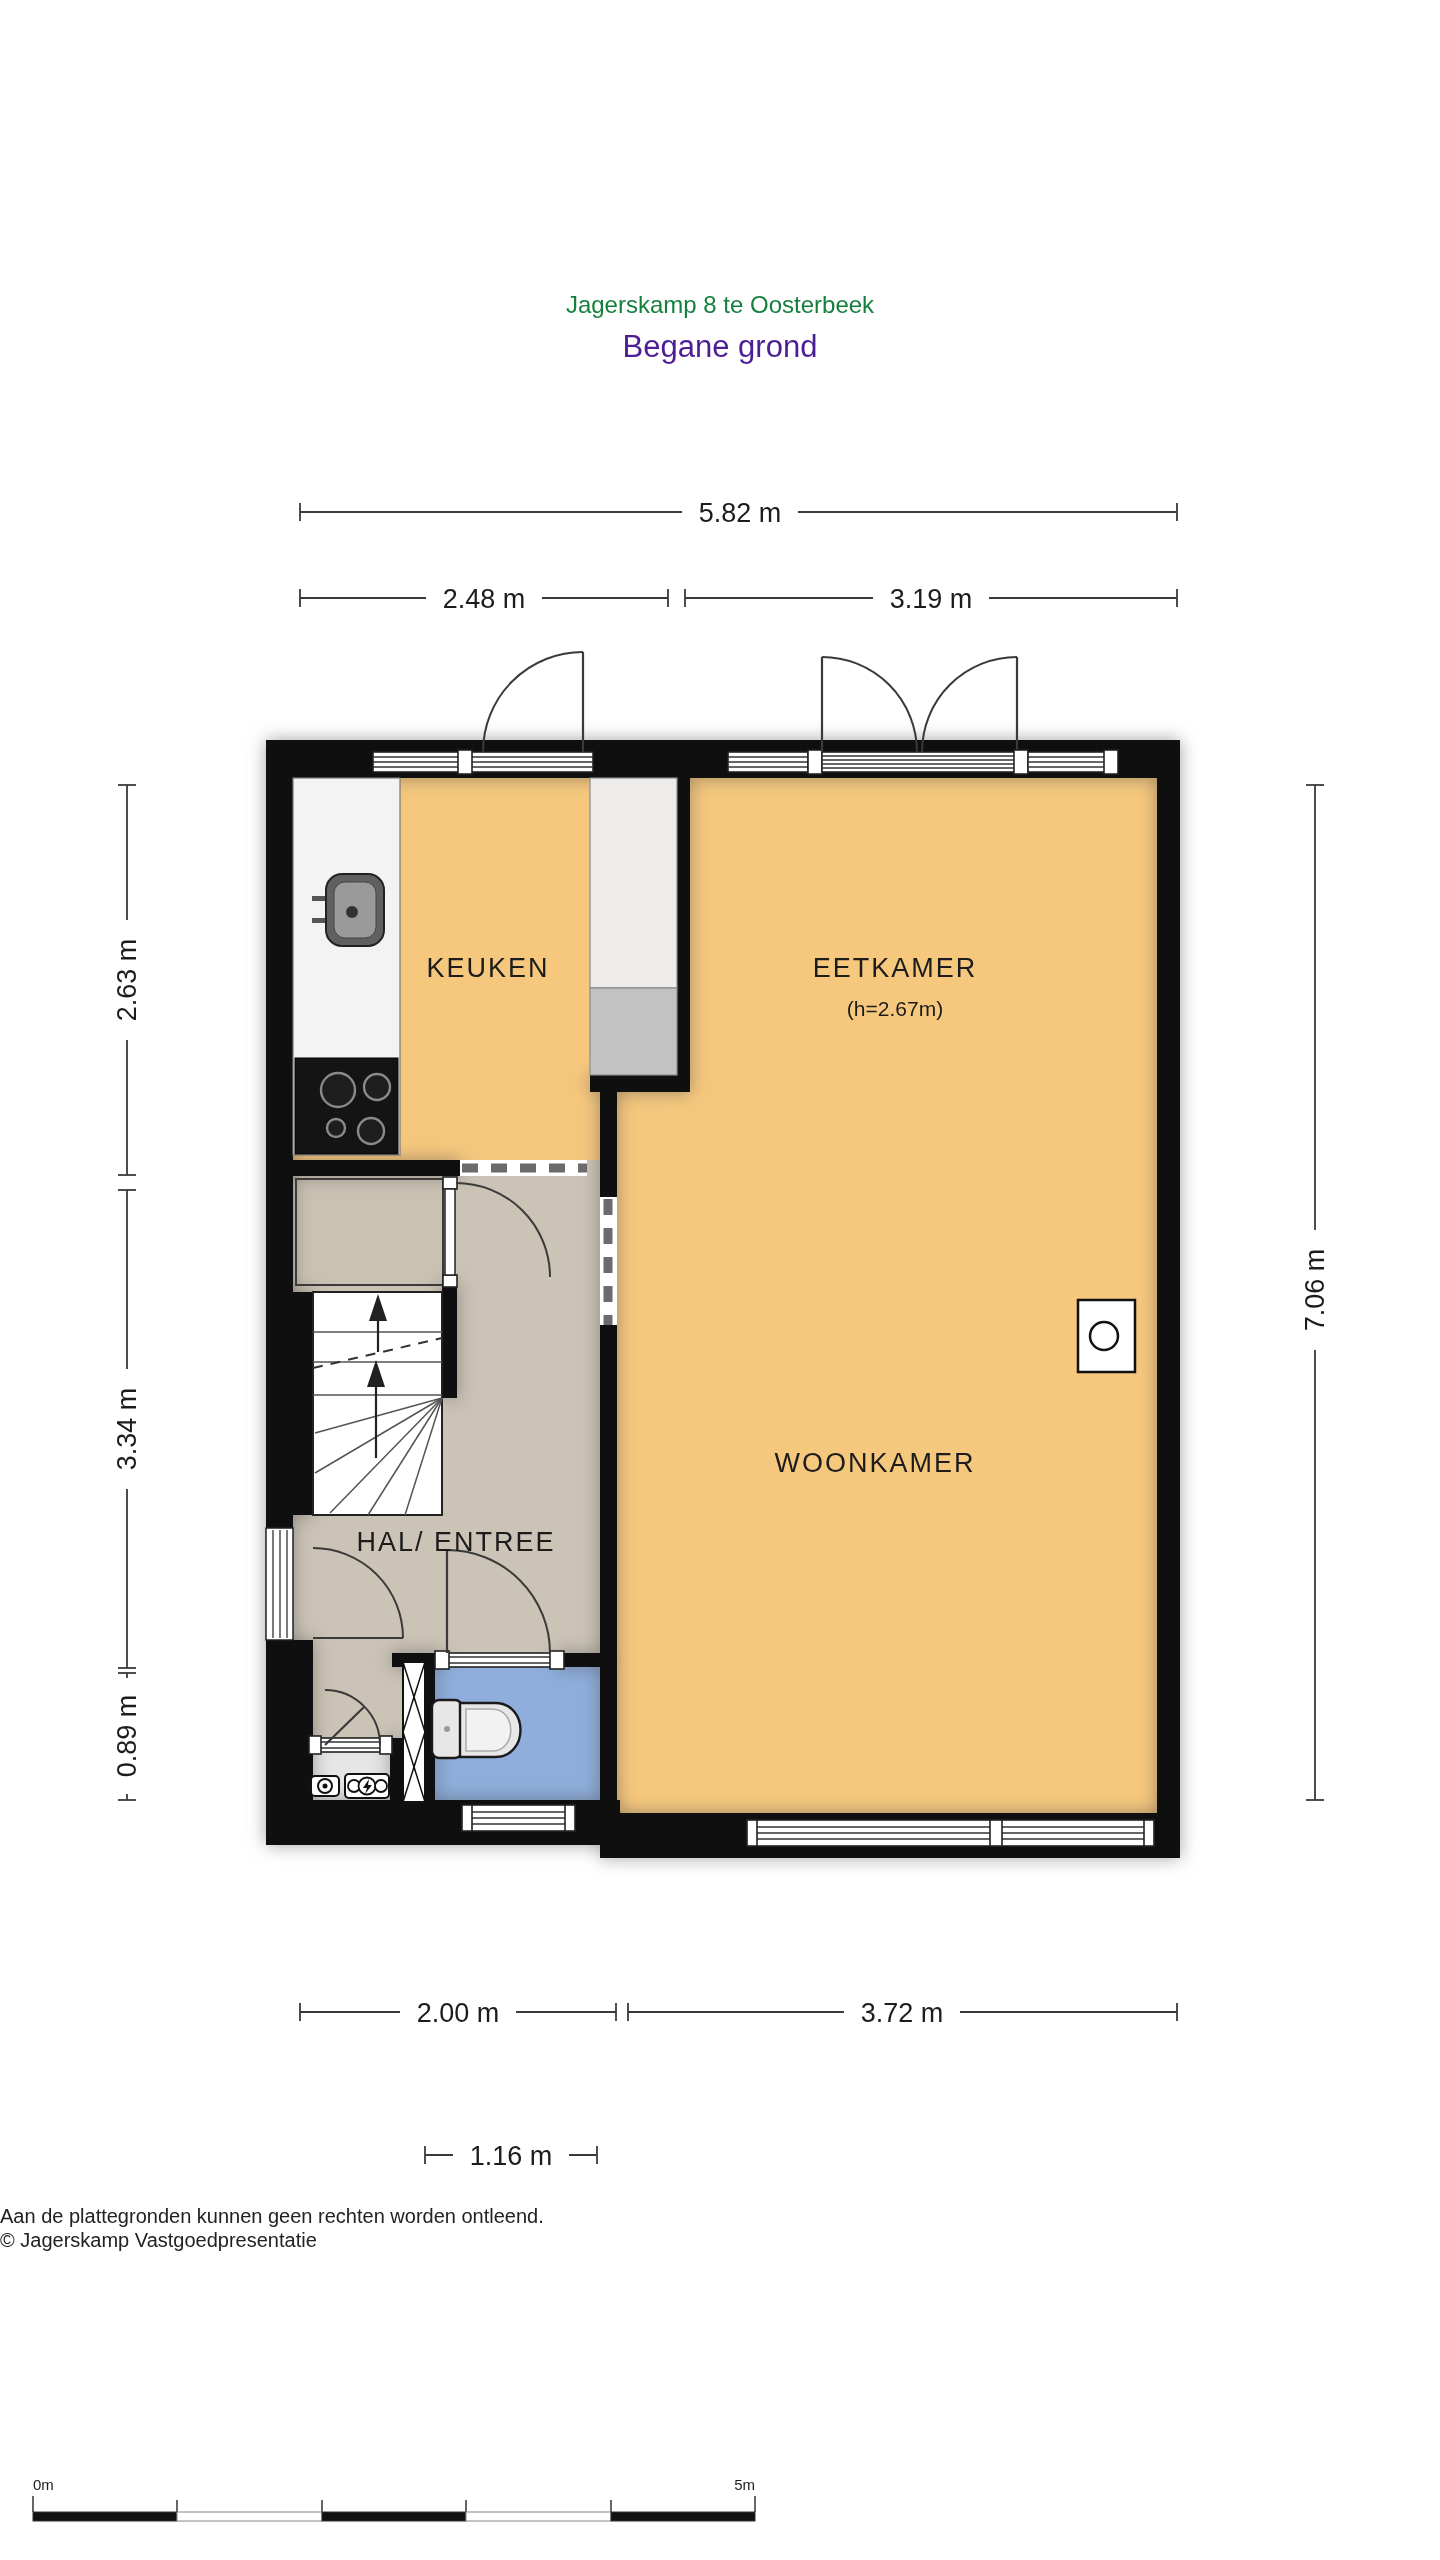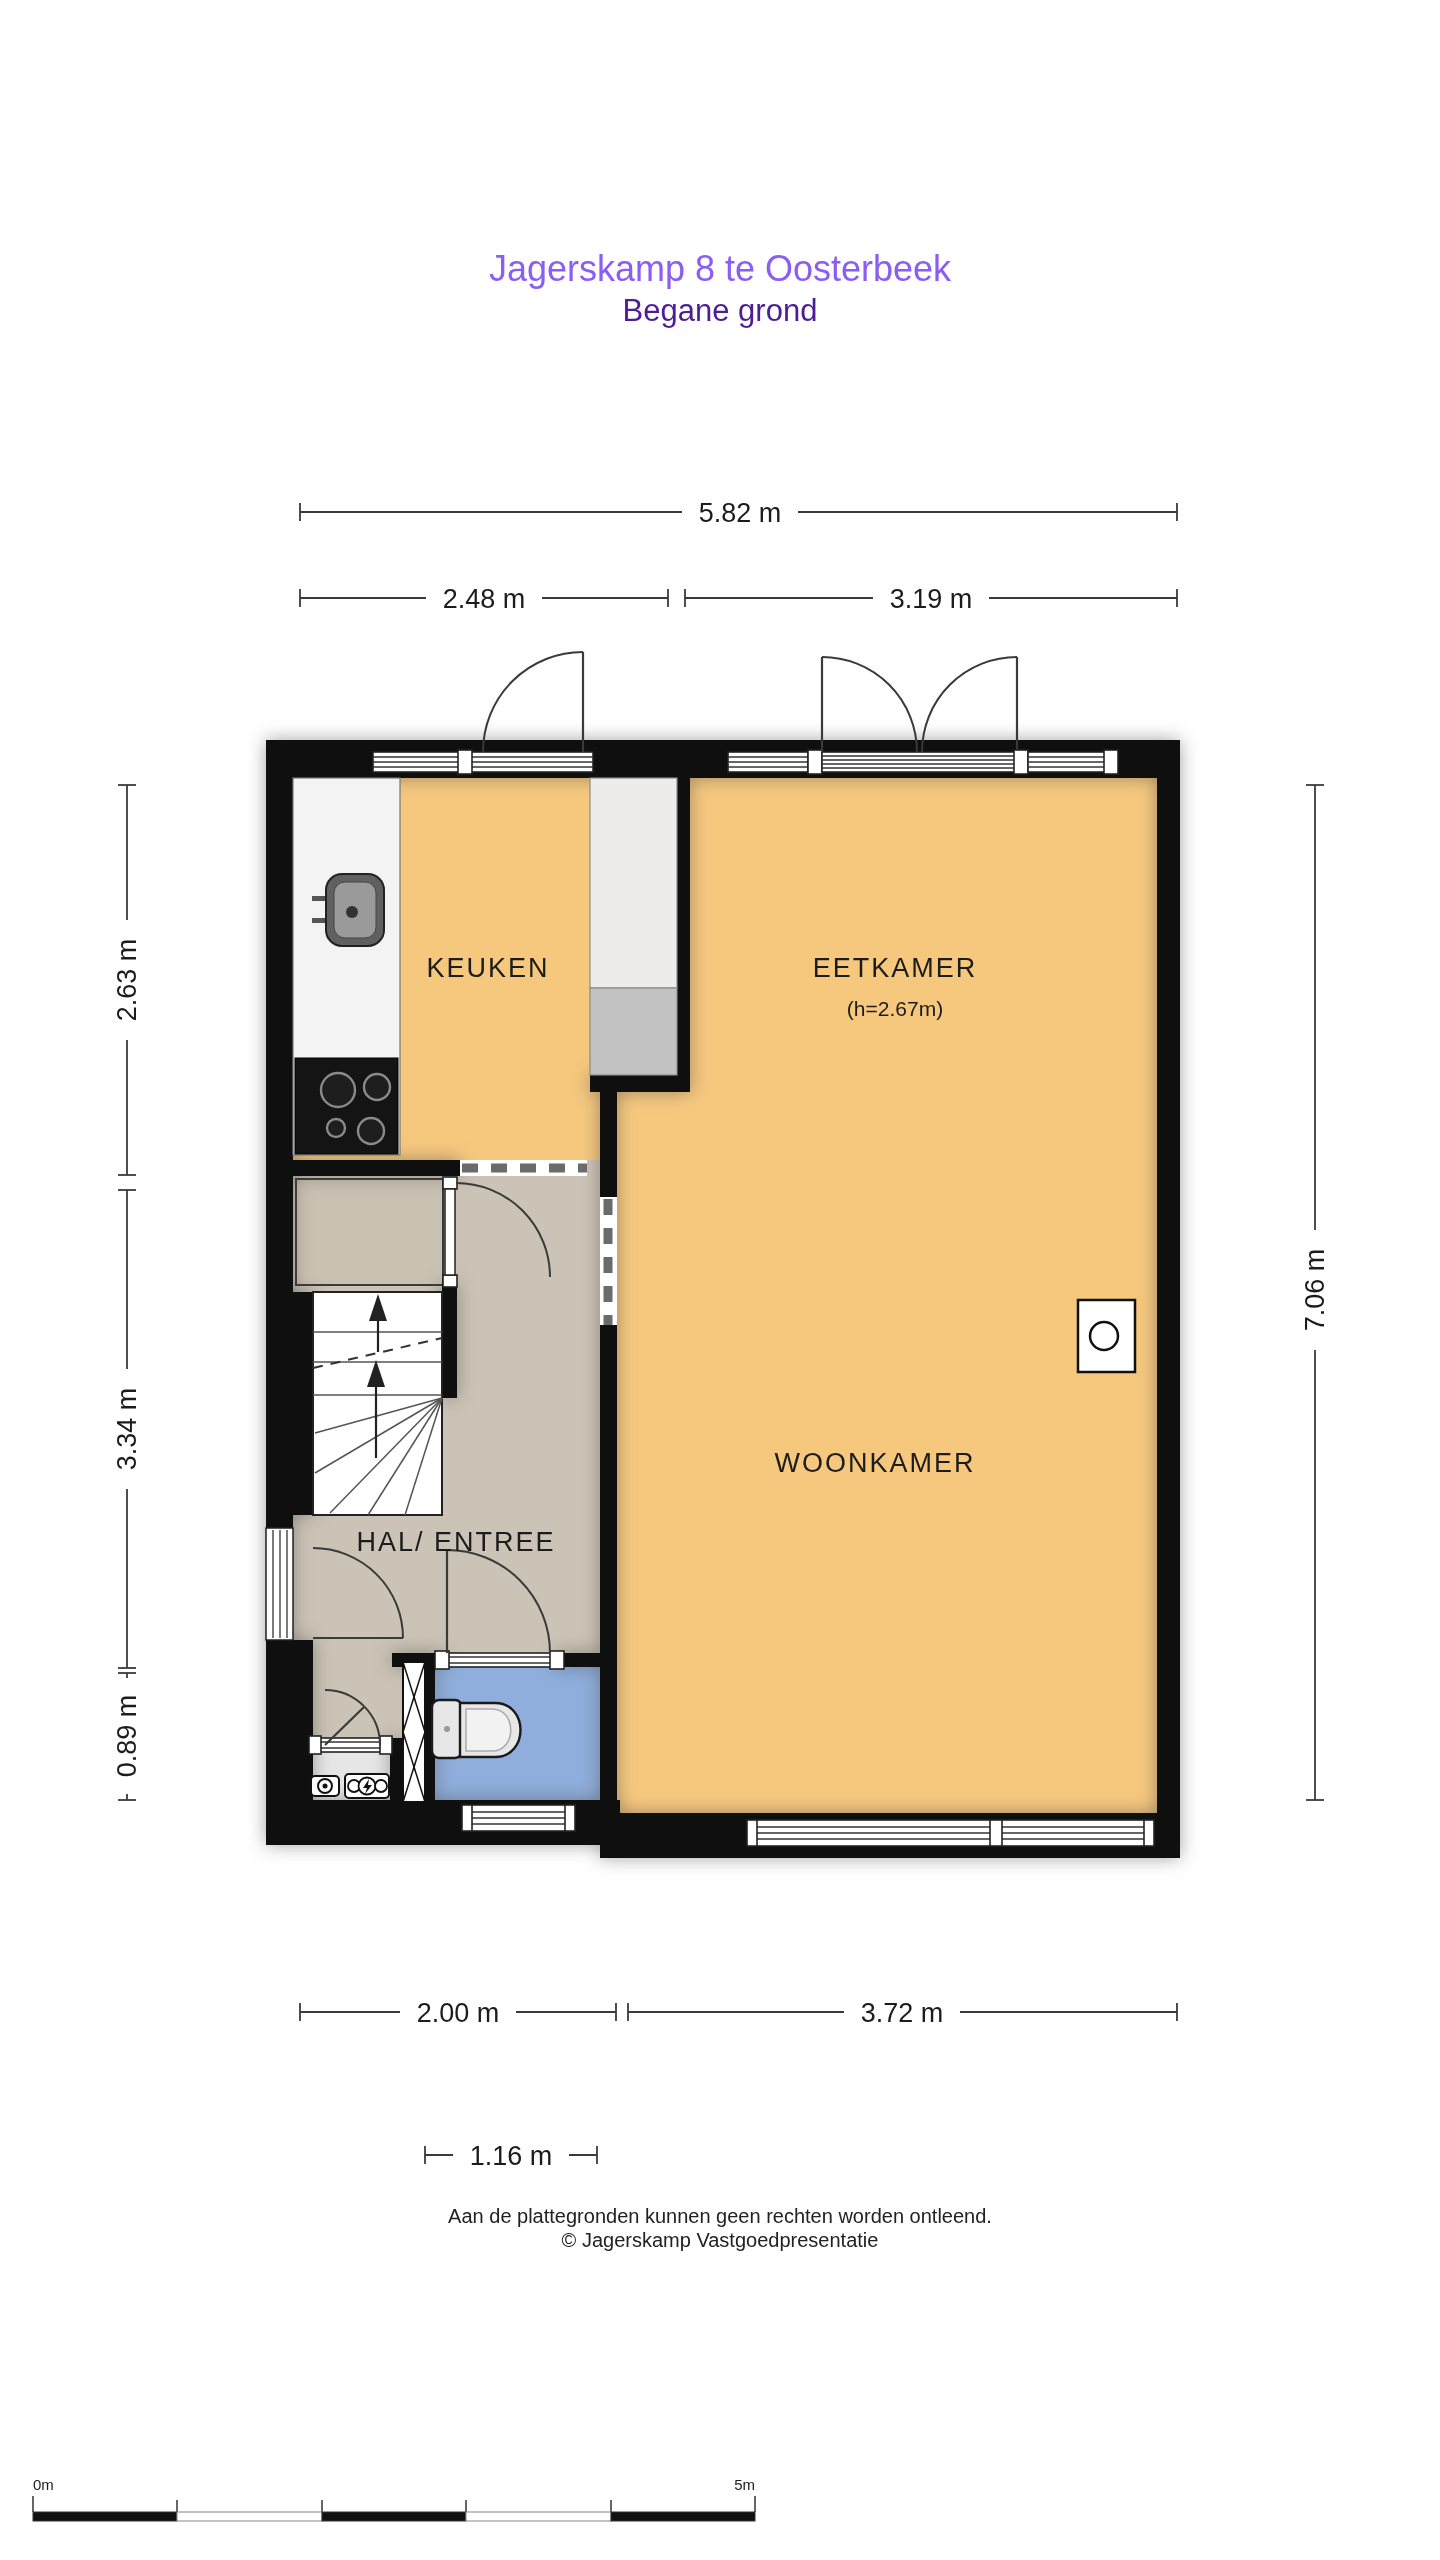--- a/index.html
+++ b/index.html
@@ -1,21 +1,21 @@
 <!DOCTYPE html>
 <html style="--c-wall: #0f0f0f; --c-floor_main: #F6C87E; --c-floor_hall: #CBC3B5; --c-floor_closet: #C9C1B2; --c-floor_toilet: #8FAEDC; --c-cabinet: #C2C2C2; --c-counter: #F3F3F3;"><head>
 <meta charset="utf-8">
 <style>
   html,body{margin:0;padding:0;background:#fff;}
   .page{position:relative;width:1440px;height:2560px;background:#fff;overflow:hidden;
         font-family:"Liberation Sans",sans-serif;color:#1a1a1a;}
   .title-block{position:absolute;top:248px;left:0;width:1440px;text-align:center;}
-  .title-block .l1{font-size:36px;line-height:42px;color:#8b5cf6;}
+  .title-block .l1{font-size:24px;line-height:42px;color:#15803d;margin-top:36px;}
   .title-block .l2{font-size:31px;line-height:42px;color:#4c1d95;}
-  .footer-block{position:absolute;top:2204px;left:0;width:1440px;text-align:center;}
+  .footer-block{position:absolute;top:2204px;left:0;width:1440px;text-align:left;}
   .footer-block div{font-size:20px;line-height:24px;color:#222;}
   svg.plan{position:absolute;left:0;top:0;}
   svg.plan text{font-family:"Liberation Sans",sans-serif;fill:#1c1c1c;}
   .w{fill:var(--c-wall,#0f0f0f);}
   .walls{filter:drop-shadow(0 0 9px rgba(70,70,70,.5));}
   .floor-main{fill:var(--c-floor_main,#F6C87E);}
   .floor-hall{fill:var(--c-floor_hall,#CBC3B5);}
   .floor-closet{fill:var(--c-floor_closet,#C9C1B2);stroke:#3a3a3a;stroke-width:2;}
   .floor-toilet{fill:var(--c-floor_toilet,#8FAEDC);}
   .floor-meter{fill:#E6E6E6;}

